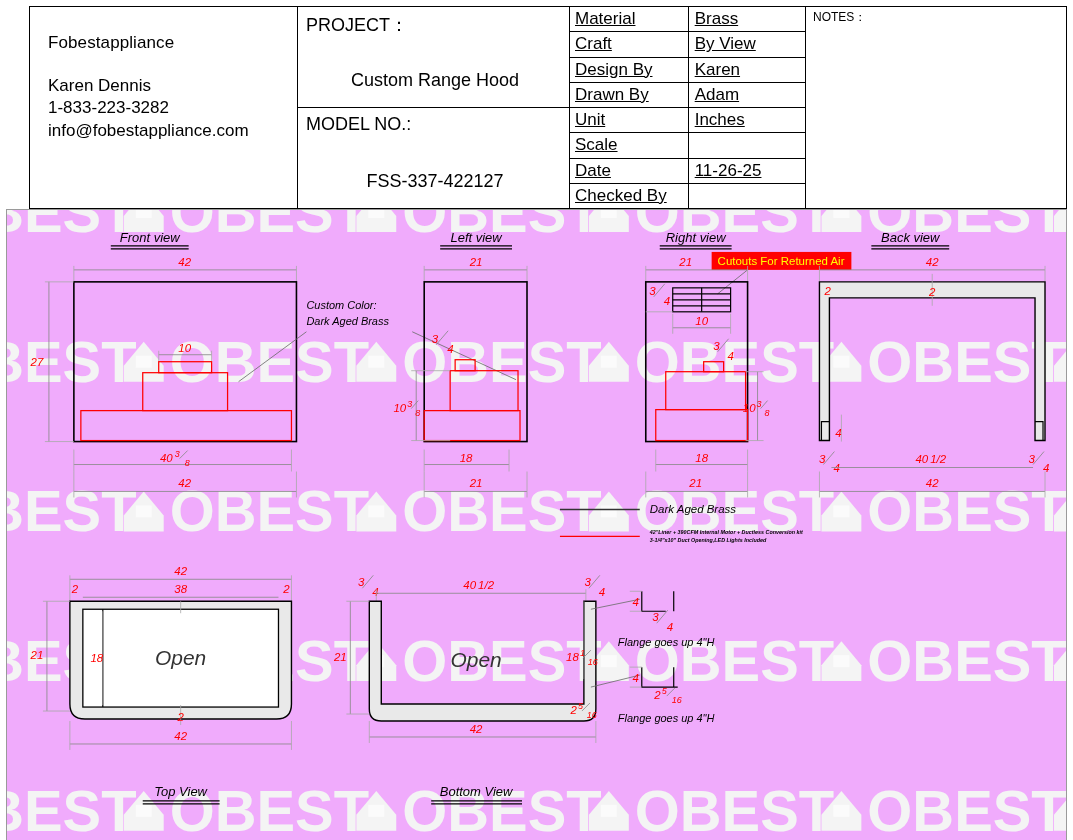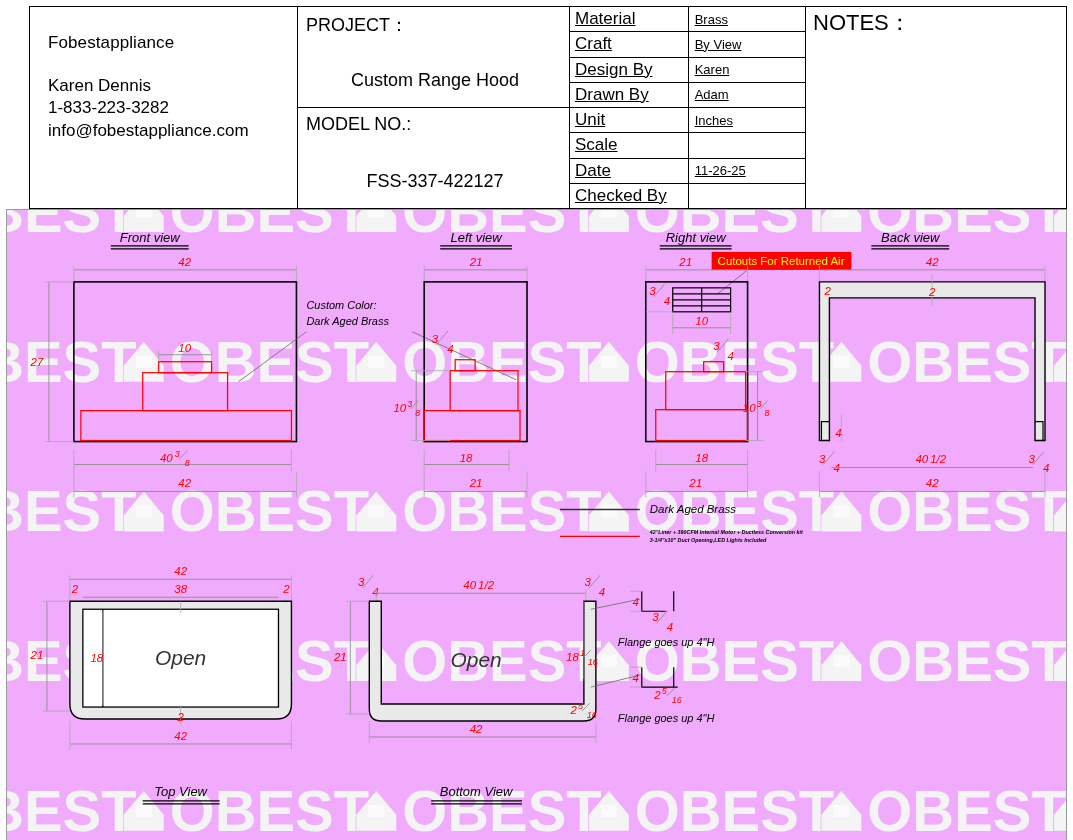--- a/index.html
+++ b/index.html
@@ -23,24 +23,24 @@
   .tb-half{flex:1;box-sizing:border-box;position:relative;}
   .tb-half.top{border-bottom:1.5px solid #000;}
   .tb-lab{position:absolute;left:8px;top:6px;font-size:18px;}
   .tb-val{position:absolute;left:9px;right:6px;bottom:16px;text-align:center;font-size:18px;}
 
   #tb-spec{width:236px;display:flex;flex-direction:column;}
   .sp-row{flex:1;display:flex;border-bottom:1.2px solid #000;box-sizing:border-box;text-decoration:underline;}
   .sp-row:last-child{border-bottom:none;}
   .sp-k{width:50.5%;box-sizing:border-box;border-right:1.2px solid #000;
         padding-left:5px;font-size:17px;display:flex;align-items:center;}
-  .sp-v{flex:1;box-sizing:border-box;padding-left:6px;font-size:13px;display:flex;align-items:center;}
+  .sp-v{flex:1;box-sizing:border-box;padding-left:6px;font-size:17px;display:flex;align-items:center;}
 
   #tb-notes{flex:1;padding:4px 5px 0 7px;}
-  #tb-notes .nt-h{font-size:22px;line-height:1.05;}
+  #tb-notes .nt-h{font-size:12px;line-height:1.05;}
   #tb-notes .nt-b{font-size:16.3px;line-height:1.235;margin-top:0px;}
 
   
   #canvas{position:absolute;left:6px;top:209px;width:1061px;height:662px;
           border:1.2px solid #9a9a9a;box-sizing:border-box;background:#f0abfc;overflow:hidden;}
   #wm{position:absolute;inset:0;z-index:0;pointer-events:none;}
   #draw{position:absolute;inset:0;z-index:1;}
 </style>
 </head>
 <body>

